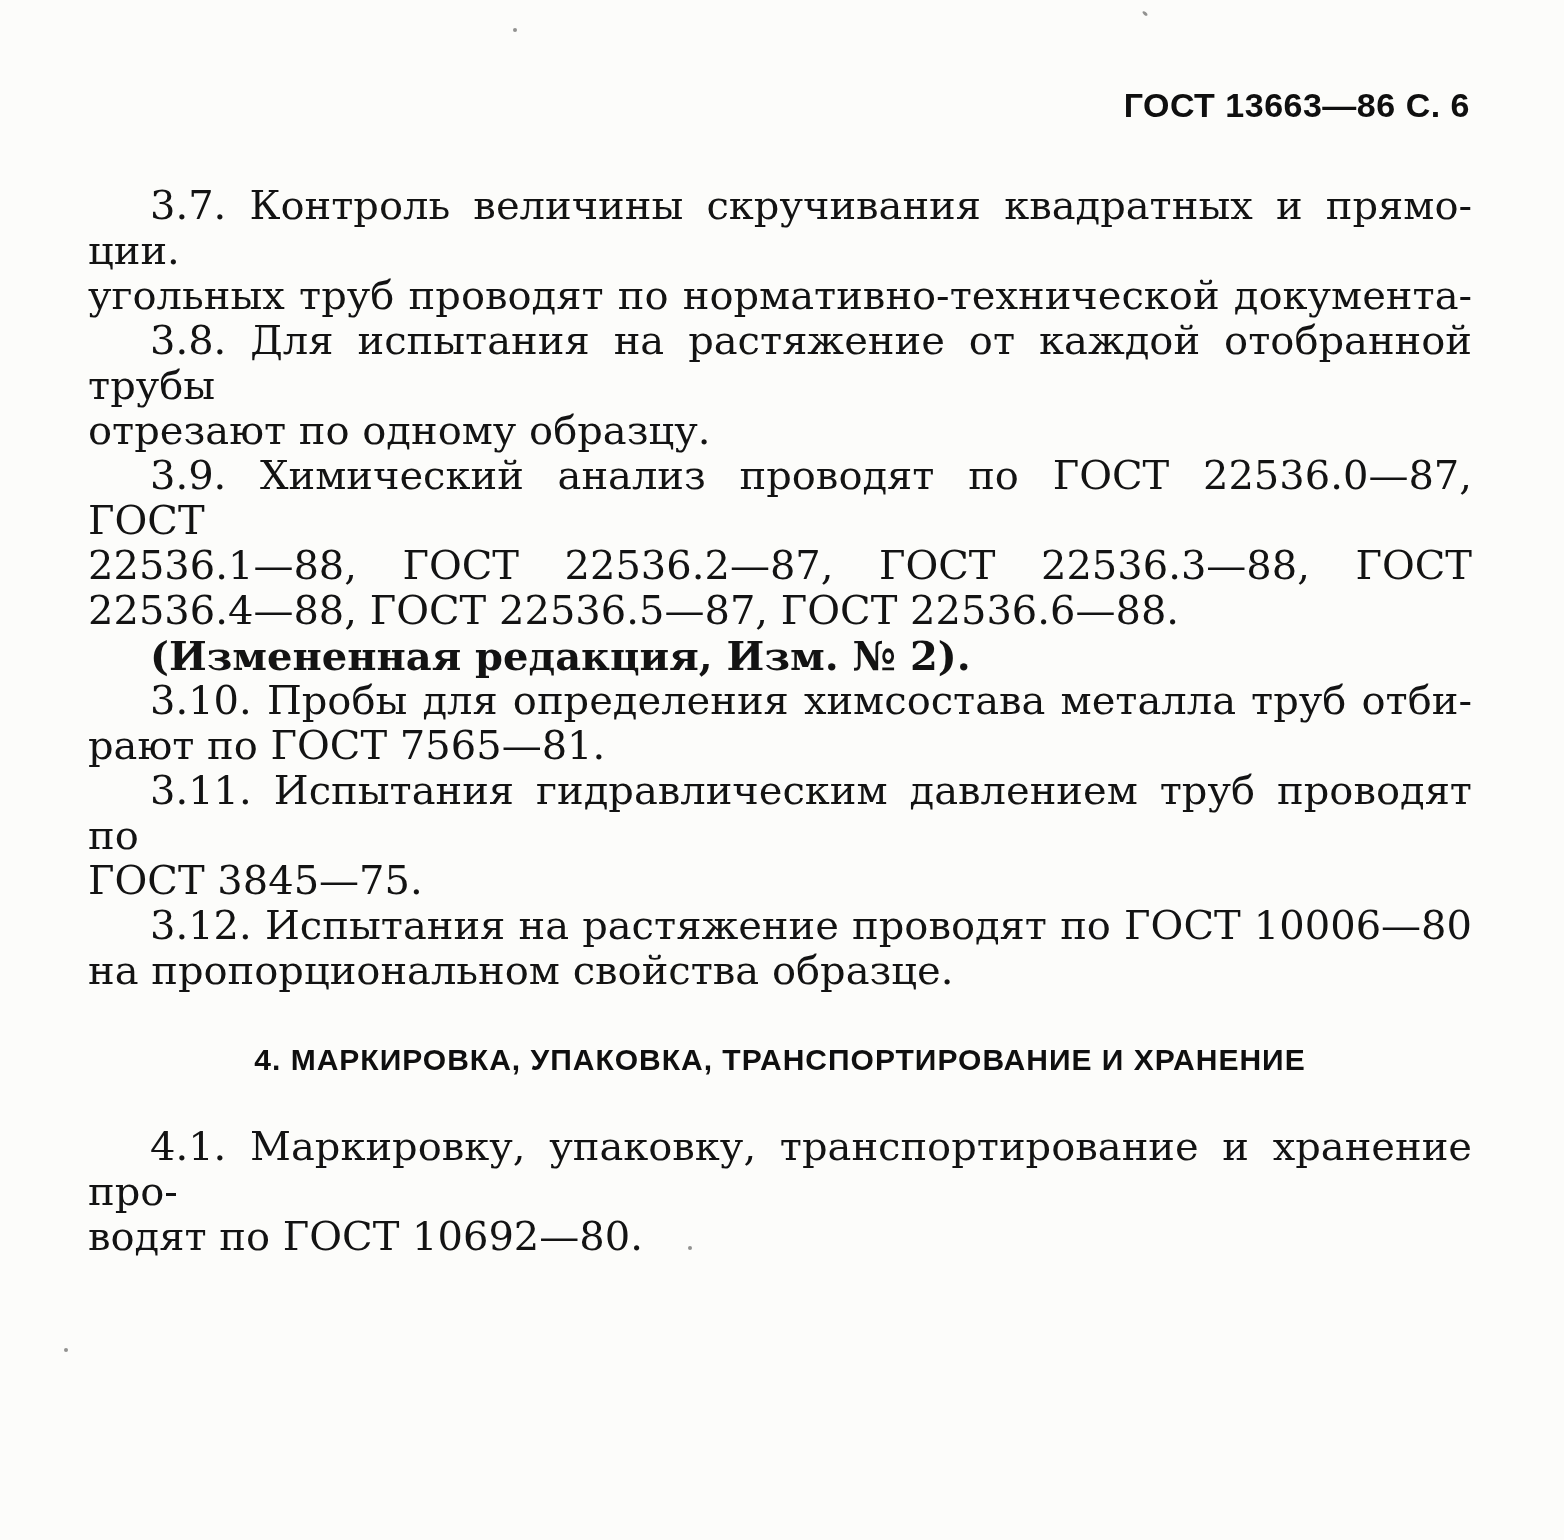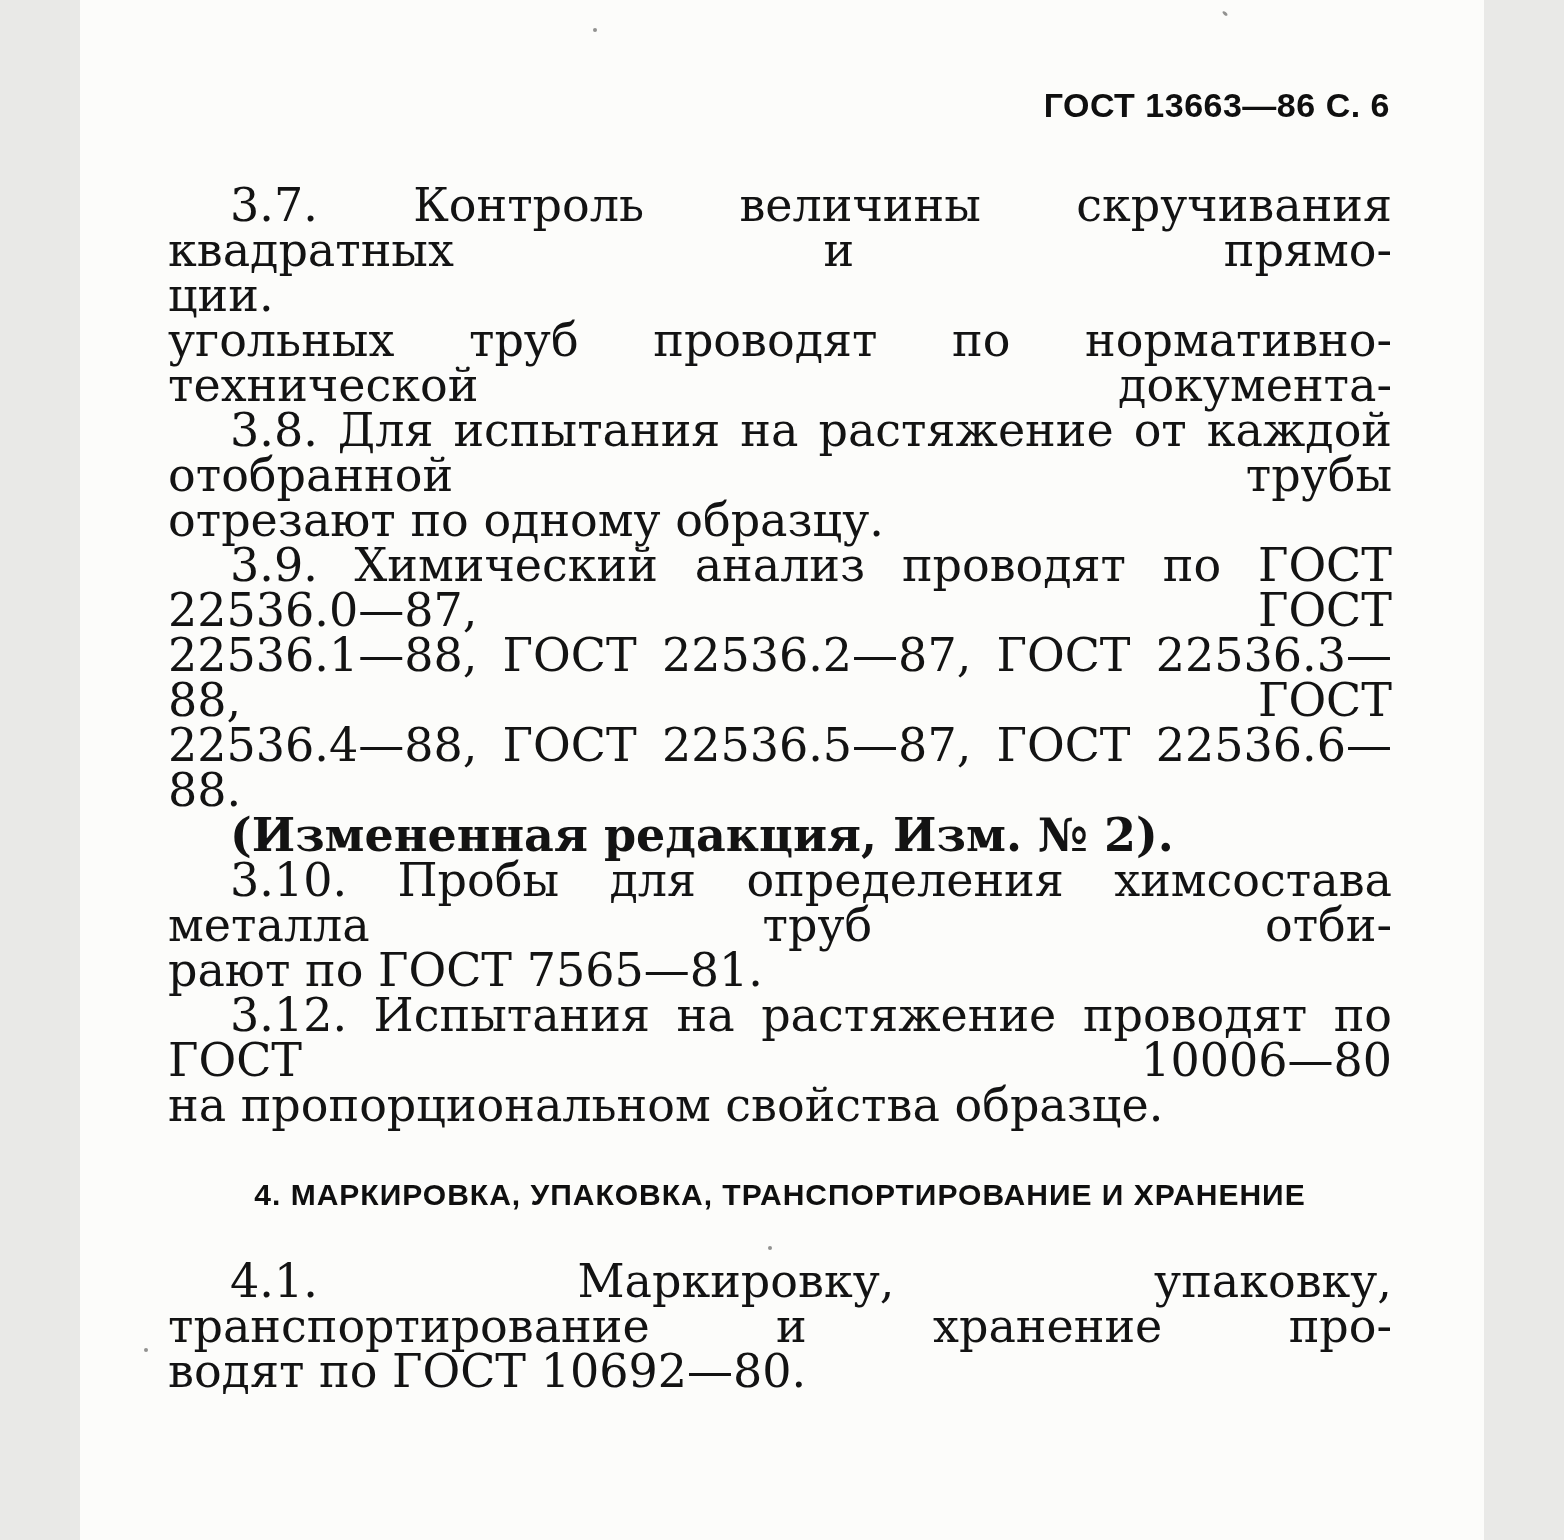--- a/index.html
+++ b/index.html
@@ -2,21 +2,21 @@
 <html><head>
 <meta charset="utf-8">
 <style>
   html, body {
     margin: 0;
     padding: 0;
     background: #e9e9e7;
   }
   .page {
     position: relative;
-    width: 1404px;
+    width: 1564px;
     height: 1540px;
     margin: 0 auto;
     background: #fcfcfa;
     overflow: hidden;
     font-family: "DejaVu Serif", "Liberation Serif", serif;
     color: #131313;
   }
   .page-header {
     position: absolute;
     top: 86px;
@@ -33,21 +33,21 @@
     position: absolute;
     top: 183px;
     left: 88px;
     right: 92px;
   }
   .para {
     margin: 0;
   }
   .line {
     line-height: 45px;
-    font-size: 46px;
+    font-size: 40px;
     text-align: justify;
     text-align-last: justify;
     text-justify: inter-word;
     white-space: normal;
   }
   .line.indent {
     text-indent: 62px;
   }
   .line.last {
     text-align-last: left;
@@ -98,20 +98,24 @@
         <div class="line last">22536.4—88, ГОСТ 22536.5—87, ГОСТ 22536.6—88.</div>
       </div>
       <div class="para note">
         <div class="line last indent">(Измененная редакция, Изм. № 2).</div>
       </div>
       <div class="para body">
         <div class="line indent">3.10. Пробы для определения химсостава металла труб отби-</div>
         <div class="line last">рают по ГОСТ 7565—81.</div>
       </div>
       <div class="para body">
+        <div class="line indent">3.11. Испытания гидравлическим давлением труб проводят по</div>
+        <div class="line last">ГОСТ 3845—75.</div>
+      </div>
+      <div class="para body">
         <div class="line indent">3.12. Испытания на растяжение проводят по ГОСТ 10006—80</div>
         <div class="line last">на пропорциональном свойства образце.</div>
       </div>
       <div class="para heading">
         <div class="line last">4. МАРКИРОВКА, УПАКОВКА, ТРАНСПОРТИРОВАНИЕ И ХРАНЕНИЕ</div>
       </div>
       <div class="para body">
         <div class="line indent">4.1. Маркировку, упаковку, транспортирование и хранение про-</div>
         <div class="line last">водят по ГОСТ 10692—80.</div>
       </div>

